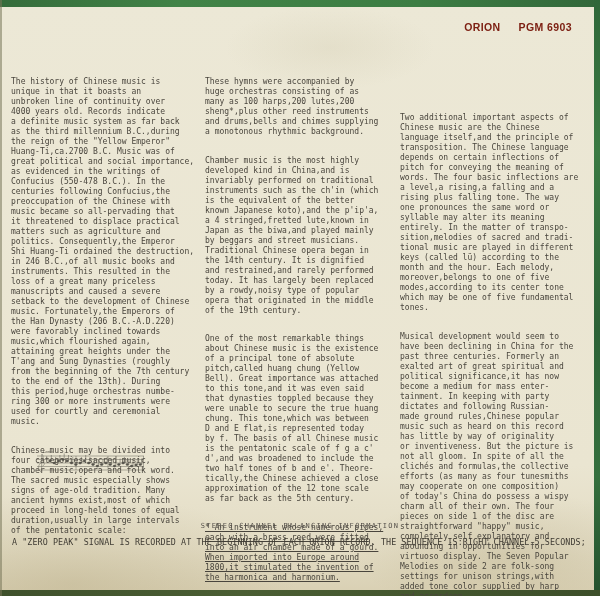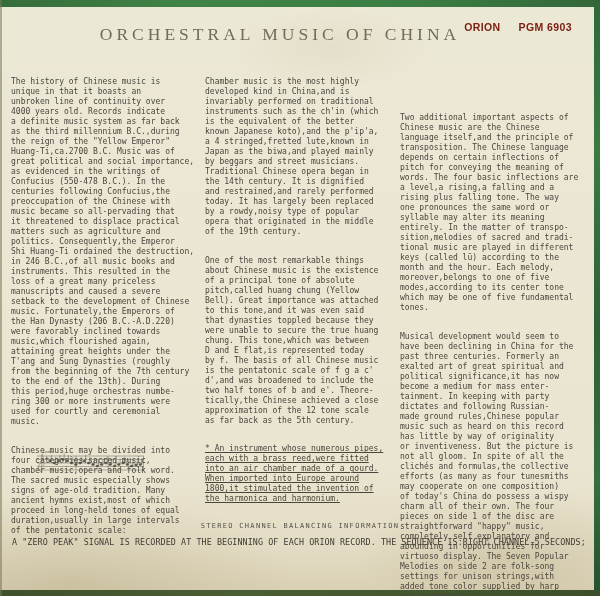--- a/index.html
+++ b/index.html
@@ -65,21 +65,20 @@
 <div class="cover">
   <div class="border-top"></div>
   <div class="border-right"></div>
   <div class="border-bottom"></div>
   <div class="border-left"></div>
 
   <div class="brand">
     <span>ORION</span><span class="cat">PGM 6903</span>
   </div>
 
-  <div class="title">ORCHESTRAL MUSIC OF CHINA</div>
 
   <div class="col col-left">
     <div class="para">The history of Chinese music is
 unique in that it boasts an
 unbroken line of continuity over
 4000 years old. Records indicate
 a definite music system as far back
 as the third millennium B.C.,during
 the reign of the "Yellow Emperor"
 Huang-Ti,ca.2700 B.C. Music was of
@@ -115,20 +114,26 @@
 chamber music,opera and folk word.
 The sacred music especially shows
 signs of age-old tradition. Many
 ancient hymns exist,most of which
 proceed in long-held tones of equal
 duration,usually in large intervals
 of the pentatonic scale:</div>
   </div>
 
   <div class="col col-mid">
+    <div class="para">These hymns were accompanied by
+huge orchestras consisting of as
+many as 100 harps,200 lutes,200
+sheng*,plus other reed instruments
+and drums,bells and chimes supplying
+a monotonous rhythmic background.</div>
     <div class="para">Chamber music is the most highly
 developed kind in China,and is
 invariably performed on traditional
 instruments such as the ch'in (which
 is the equivalent of the better
 known Japanese koto),and the p'ip'a,
 a 4 stringed,fretted lute,known in
 Japan as the biwa,and played mainly
 by beggars and street musicians.
 Traditional Chinese opera began in

